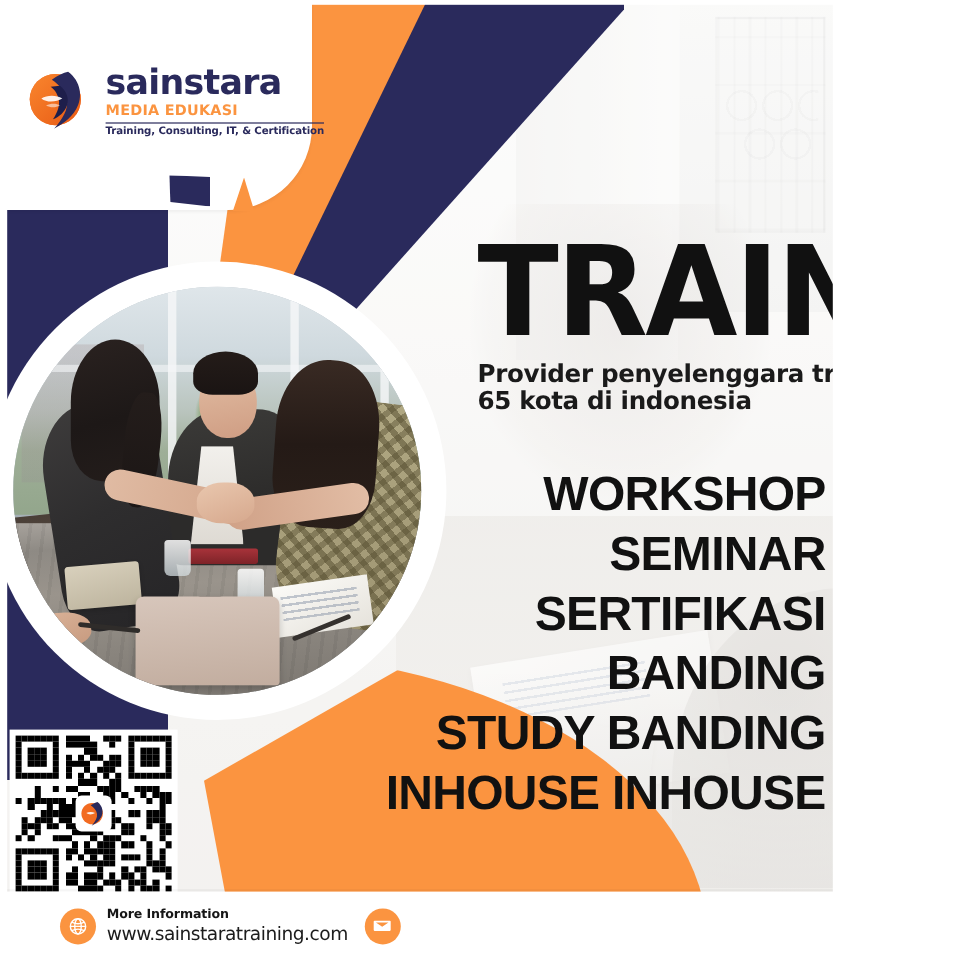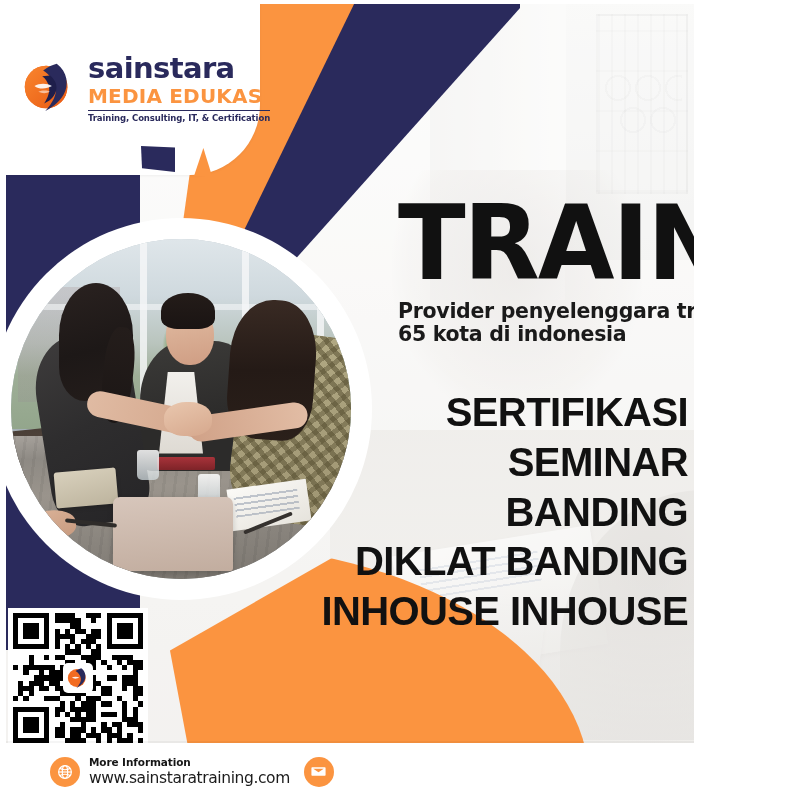--- a/index.html
+++ b/index.html
@@ -124,21 +124,21 @@
     position:absolute; left:18px; top:52px;
     display:flex; align-items:center; gap:8px;
   }
   .logo-mark { position:relative; width:62px; height:62px; flex:0 0 auto; }
   .logo-text { display:flex; flex-direction:column; line-height:1; padding-top:2px; }
   .logo-name {
     font-size:29px; font-weight:700; color:var(--navy);
     letter-spacing:-.6px; font-family:"DejaVu Sans", sans-serif;
   }
   .logo-sub {
-    font-size:20px; font-weight:700; color:var(--orange);
+    font-size:12px; font-weight:700; color:var(--orange);
     letter-spacing:.2px; margin-top:3px;
     font-family:"DejaVu Sans", sans-serif;
   }
   .logo-tag {
     font-size:8.5px; font-weight:700; color:var(--navy);
     margin-top:4px; padding-top:3px;
     border-top:1.2px solid var(--navy);
     letter-spacing:-.1px;
     font-family:"DejaVu Sans", sans-serif;
   }
@@ -558,24 +558,25 @@
 
   <div class="deco-navy-quad"></div>
   <div class="deco-orange-tri"></div>
 
   <div class="headline">
     <div class="title">TRAINING</div>
     <div class="subtitle">Provider penyelenggara training 65 kota di indonesia</div>
   </div>
 
   <div class="services">
+    <div class="service">WORKSHOP</div>
+    <div class="service">SEMINAR</div>
     <div class="service">SERTIFIKASI</div>
-    <div class="service">SEMINAR</div>
     <div class="service">BANDING</div>
-    <div class="service">DIKLAT BANDING</div>
+    <div class="service">STUDY BANDING</div>
     <div class="service">INHOUSE INHOUSE</div>
   </div>
 
   <div class="qr">
     <div class="qr-grid" id="qrGrid">
         <i></i>
         <i></i>
         <i></i>
         <i></i>
         <i></i>

